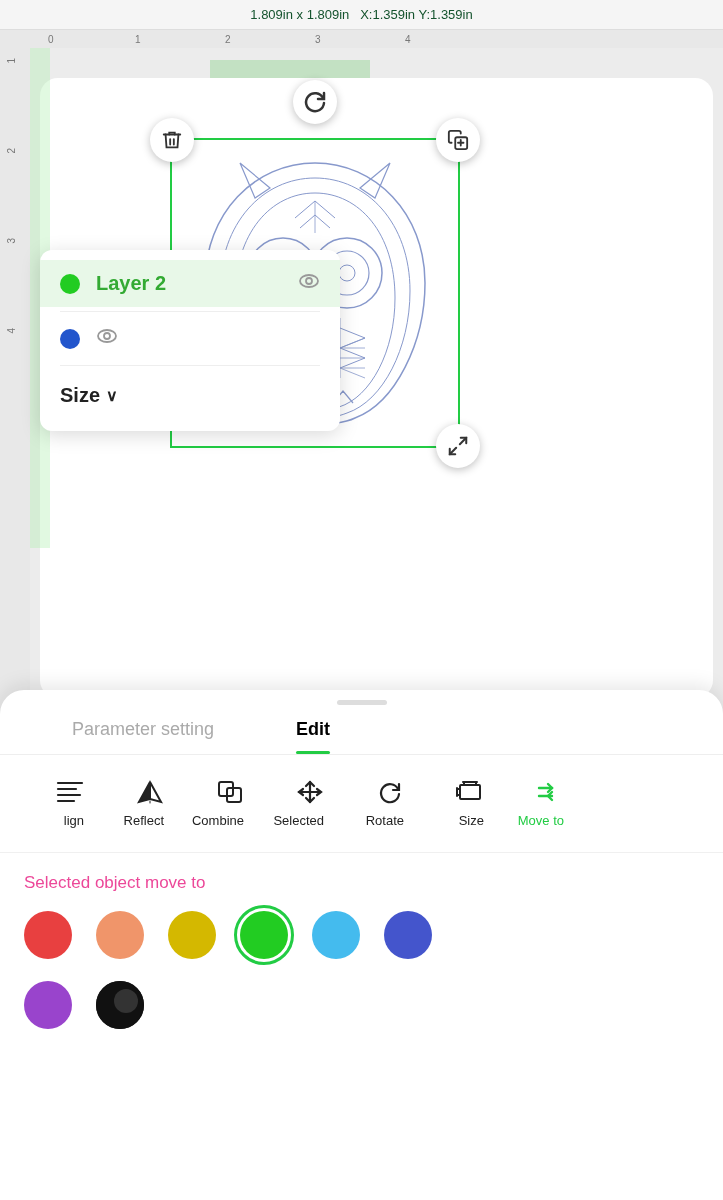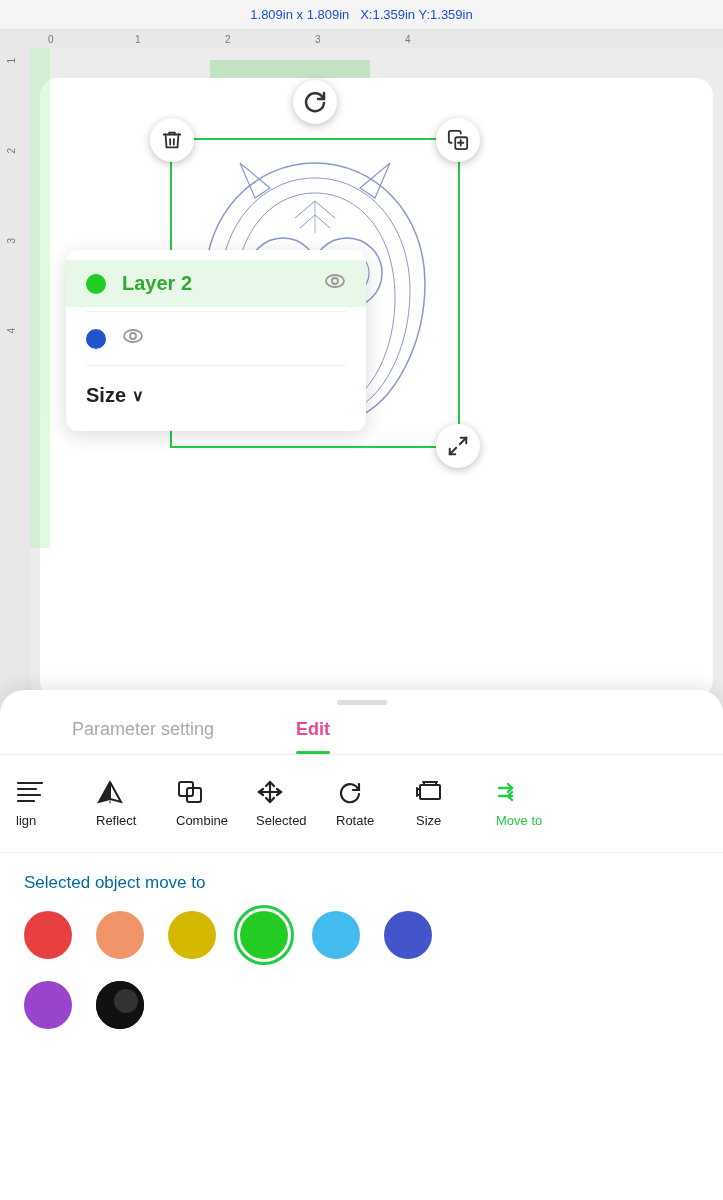--- a/index.html
+++ b/index.html
@@ -15,21 +15,21 @@
     
     .top-bar {
       position: absolute;
       top: 0; left: 0; right: 0;
       height: 30px;
       background: #f5f5f5;
       display: flex;
       align-items: center;
       justify-content: center;
       font-size: 13px;
-      color: #1d4ed8;
+      color: #14532d;
       border-bottom: 1px solid #ddd;
       z-index: 10;
     }
 
     
     .ruler-h {
       position: absolute;
       top: 30px; left: 30px; right: 0;
       height: 18px;
       background: #e8e8e8;
@@ -74,21 +74,20 @@
     
     .layer-panel {
       position: absolute;
       top: 250px; left: 40px;
       width: 300px;
       background: white;
       border-radius: 12px;
       box-shadow: 0 4px 20px rgba(0,0,0,0.15);
       z-index: 20;
       padding: 10px 0;
-      margin-left: 26px;
     }
 
     .layer-item {
       display: flex;
       align-items: center;
       padding: 12px 20px;
       cursor: pointer;
     }
     .layer-item.active {
       background: #e8f8e8;
@@ -215,21 +214,21 @@
     .tab-item {
       font-size: 18px;
       color: #aaa;
       padding-bottom: 14px;
       margin-right: 40px;
       cursor: pointer;
       position: relative;
       margin-left: 42px;
     }
     .tab-item.active {
-      color: #ec4899;
+      color: #000000;
       font-weight: 700;
     }
     .tab-item.active::after {
       content: '';
       position: absolute;
       bottom: 0; left: 0; right: 0;
       height: 3px;
       background: #22cc44;
       border-radius: 2px;
     }
@@ -239,21 +238,21 @@
       display: flex;
       align-items: center;
       padding: 16px 10px;
       border-bottom: 1px solid #f0f0f0;
       overflow-x: auto;
     }
 
     .tool-item {
       display: flex;
       flex-direction: column;
-      align-items: flex-start;
+      align-items: flex-end;
       min-width: 80px;
       padding: 8px 6px;
       cursor: pointer;
       color: #222;
     }
     .tool-item.active {
       color: #22cc44;
     }
 
     .tool-icon {
@@ -266,21 +265,21 @@
       white-space: nowrap;
     }
 
     
     .moveto-section {
       padding: 20px 24px;
     }
 
     .moveto-label {
       font-size: 17px;
-      color: #0369a1;
+      color: #ec4899;
       margin-bottom: 18px;
     }
 
     .color-dots-row {
       display: flex;
       align-items: center;
       gap: 24px;
       margin-bottom: 22px;
     }
 

